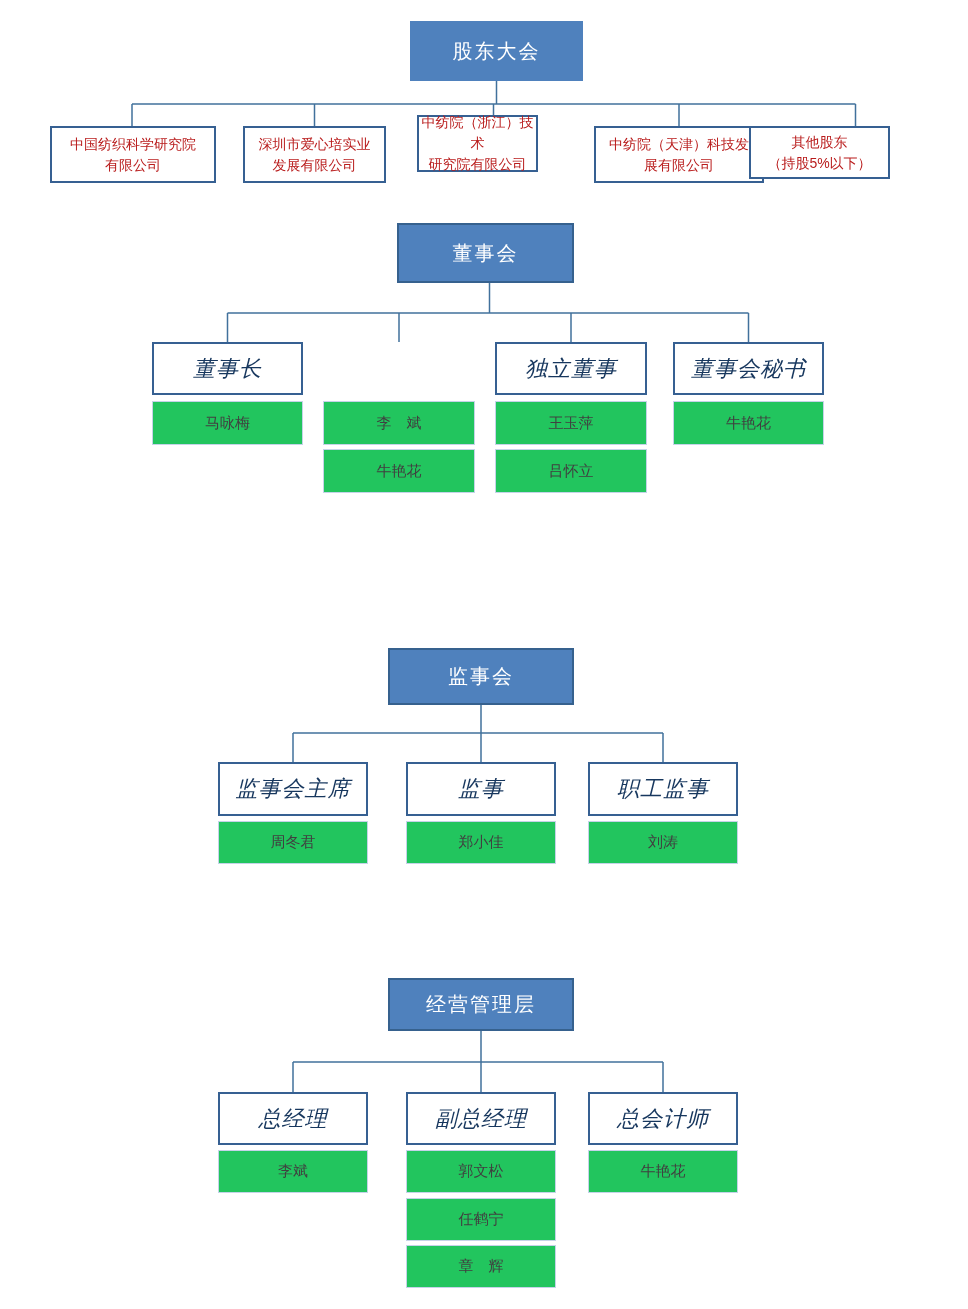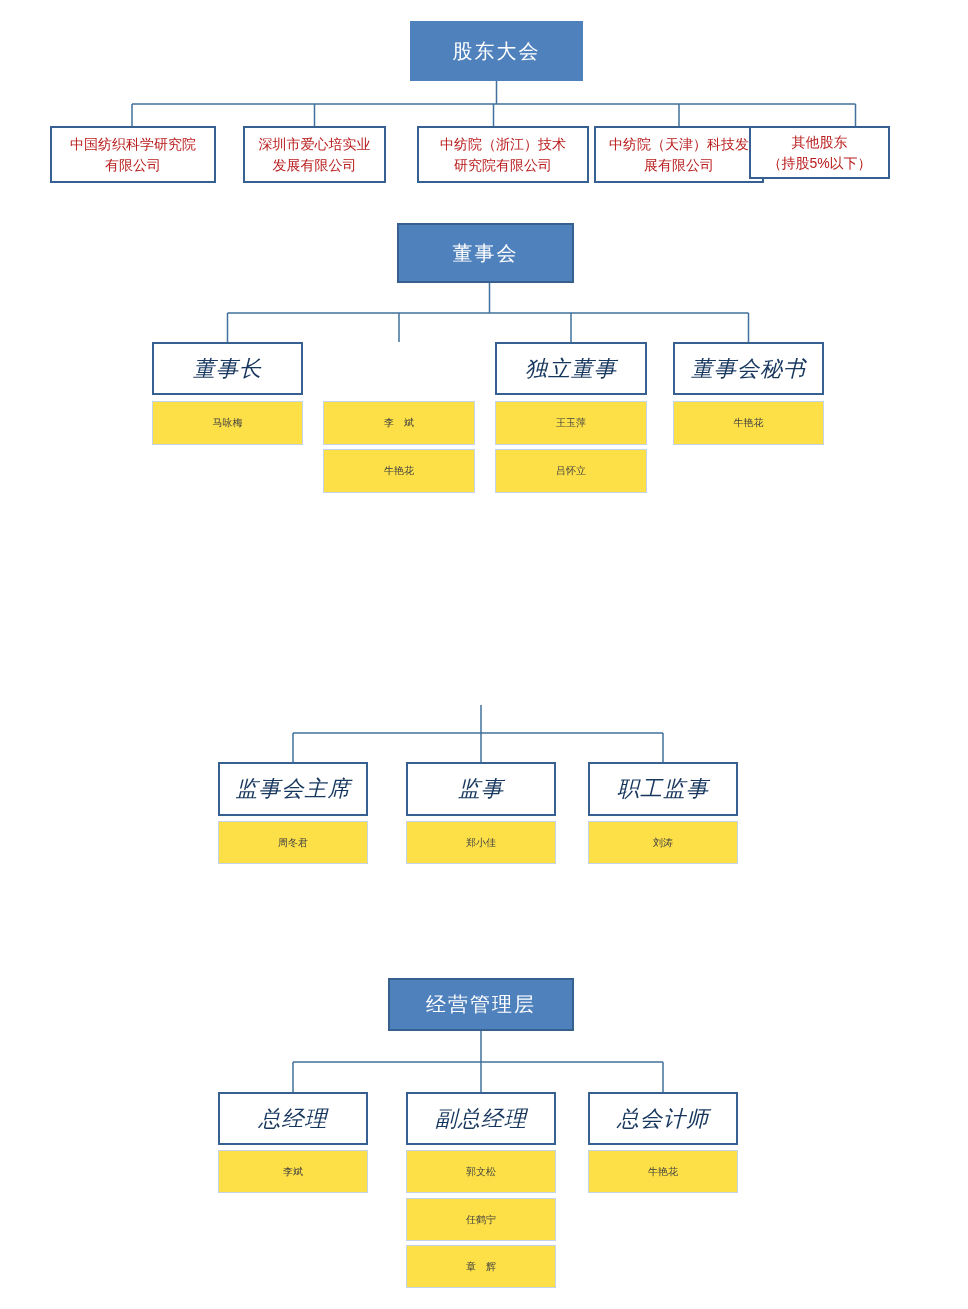--- a/index.html
+++ b/index.html
@@ -31,64 +31,65 @@
     font-size:22px; letter-spacing:1px;font-style:italic;
   }
   .sh {
     background:#ffffff;
     border:2px solid #366092;
     color:#b91c1c;
     font-size:14px; line-height:1.5;
     white-space:pre-line;
   }
   .name {
-    background:#fde047;
+    background:#22c55e;
     border:1px solid #C5D3E8;
     color:#404040;
-    font-size:10px;
+    font-size:15px;
   }
 </style>
 </head>
 <body>
 
 <div class="canvas">
 
   <svg class="lines" viewBox="0 0 968 1309" xmlns="http://www.w3.org/2000/svg">
     <path d="M496.5 81 L496.5 104 M132 104 L855.5 104 M132 104 L132 126 M314.5 104 L314.5 126 M493.5 104 L493.5 126 M679 104 L679 126 M855.5 104 L855.5 126" stroke="#41719C" stroke-width="1.5" fill="none"></path>
     <path d="M489.5 283 L489.5 313 M227.5 313 L748.5 313 M227.5 313 L227.5 342 M399 313 L399 342 M571 313 L571 342 M748.5 313 L748.5 342" stroke="#41719C" stroke-width="1.5" fill="none"></path>
     <path d="M481 705 L481 762 M293 733 L663 733 M293 733 L293 762 M663 733 L663 762" stroke="#41719C" stroke-width="1.5" fill="none"></path>
     <path d="M481 1031 L481 1092 M293 1062 L663 1062 M293 1062 L293 1092 M663 1062 L663 1092" stroke="#41719C" stroke-width="1.5" fill="none"></path>
   </svg>
 
   <div class="box hdr flat" style="left:410px;top:21px;width:173px;height:60px">股东大会</div>
 
   <div class="box sh" style="left:50px;top:126px;width:166px;height:57px">中国纺织科学研究院
 有限公司</div>
   <div class="box sh" style="left:243px;top:126px;width:143px;height:57px">深圳市爱心培实业
 发展有限公司</div>
-  <div class="box sh" style="left:417px;top:126px;width:172px;height:57px">中纺院（浙江）技术
+  <div class="box sh" style="left:417px;top:115px;width:121px;height:57px">中纺院（浙江）技术
 研究院有限公司</div>
   <div class="box sh" style="left:594px;top:126px;width:170px;height:57px">中纺院（天津）科技发
 展有限公司</div>
   <div class="box sh" style="left:749px;top:126px;width:141px;height:53px">其他股东
 （持股5%以下）</div>
 
   <div class="box hdr" style="left:397px;top:223px;width:177px;height:60px">董事会</div>
 
   <div class="box pos" style="left:152px;top:342px;width:151px;height:53px">董事长</div>
   <div class="box pos" style="left:495px;top:342px;width:152px;height:53px">独立董事</div>
   <div class="box pos" style="left:673px;top:342px;width:151px;height:53px">董事会秘书</div>
 
   <div class="box name" style="left:152px;top:401px;width:151px;height:44px">马咏梅</div>
   <div class="box name" style="left:323px;top:401px;width:152px;height:44px">李　斌</div>
   <div class="box name" style="left:323px;top:449px;width:152px;height:44px">牛艳花</div>
   <div class="box name" style="left:495px;top:401px;width:152px;height:44px">王玉萍</div>
   <div class="box name" style="left:495px;top:449px;width:152px;height:44px">吕怀立</div>
   <div class="box name" style="left:673px;top:401px;width:151px;height:44px">牛艳花</div>
 
+  <div class="box hdr" style="left:388px;top:648px;width:186px;height:57px">监事会</div>
 
   <div class="box pos" style="left:218px;top:762px;width:150px;height:54px">监事会主席</div>
   <div class="box pos" style="left:406px;top:762px;width:150px;height:54px">监事</div>
   <div class="box pos" style="left:588px;top:762px;width:150px;height:54px">职工监事</div>
 
   <div class="box name" style="left:218px;top:821px;width:150px;height:43px">周冬君</div>
   <div class="box name" style="left:406px;top:821px;width:150px;height:43px">郑小佳</div>
   <div class="box name" style="left:588px;top:821px;width:150px;height:43px">刘涛</div>
 
   <div class="box hdr" style="left:388px;top:978px;width:186px;height:53px">经营管理层</div>

